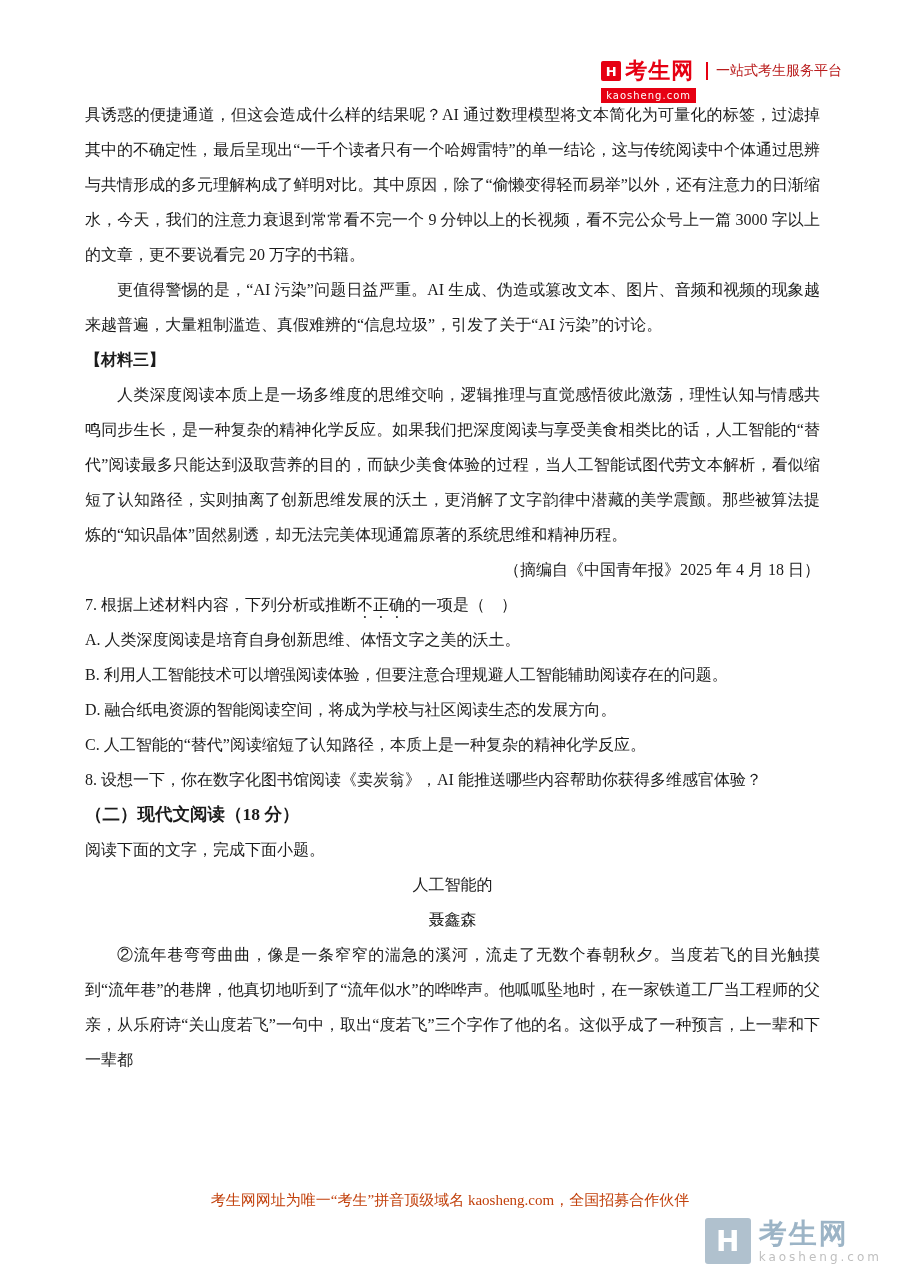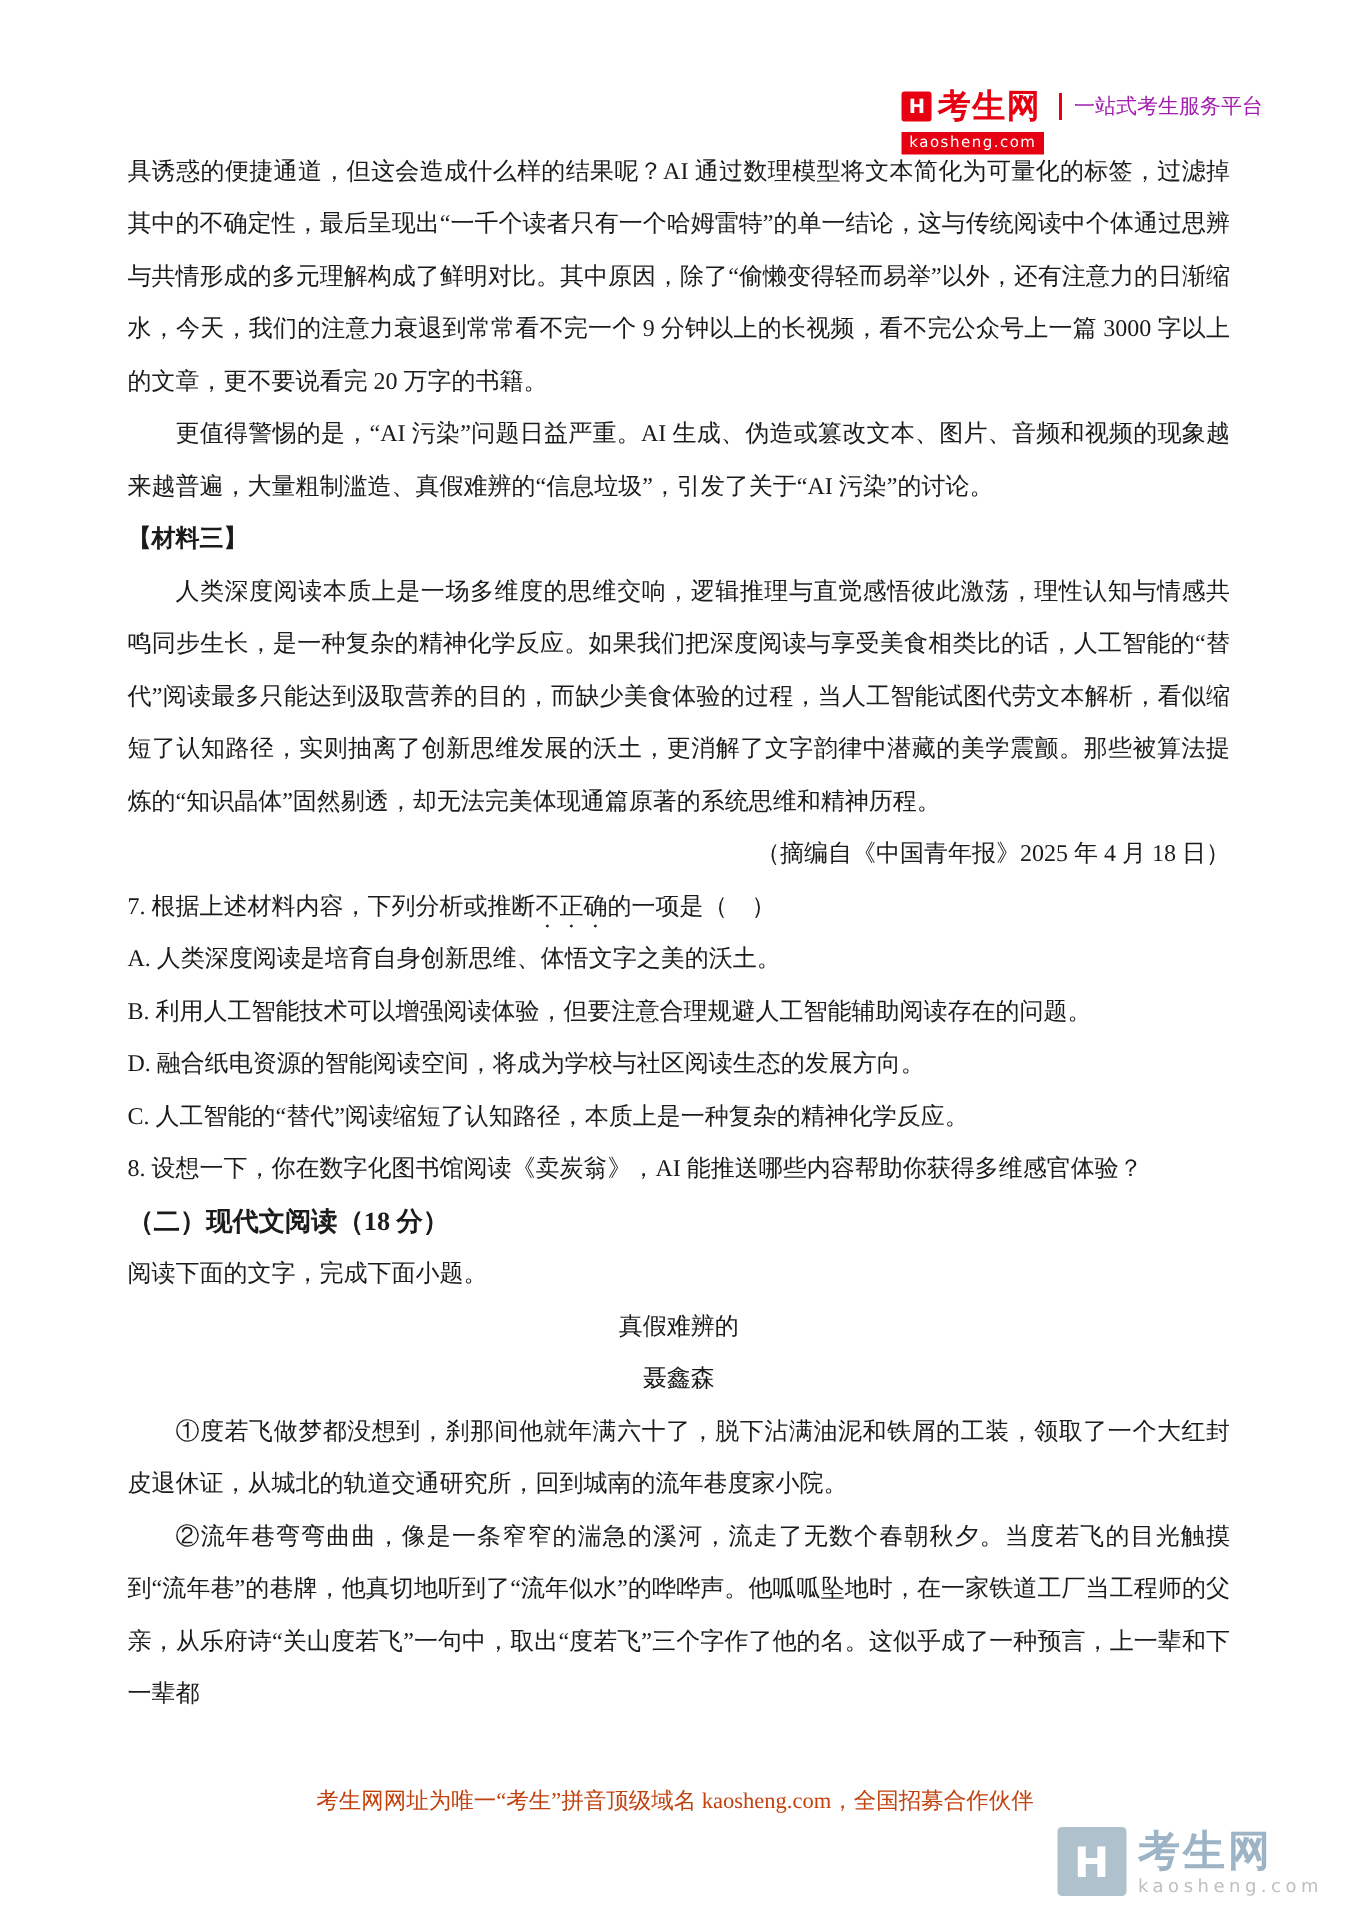--- a/index.html
+++ b/index.html
@@ -17,21 +17,21 @@
   .brand { position: absolute; top: 56px; right: 58px; display: flex; align-items: flex-start; gap: 10px; }
   .brand-left { display: flex; flex-direction: column; align-items: flex-start; }
   .brand-top { display: flex; align-items: center; gap: 4px; }
   .brand-icon {
     width: 20px; height: 20px; background: #e60012; color: #fff; border-radius: 2px;
     font-family: "DejaVu Sans", sans-serif; font-weight: bold; font-size: 13px;
     display: flex; align-items: center; justify-content: center;
   }
   .brand-name { color: #e60012; font-weight: bold; font-size: 22px; letter-spacing: 1px; font-family: "DejaVu Sans", sans-serif; }
   .brand-domain { background: #e60012; color: #fff; font-size: 10px; line-height: 15px; padding: 0 5px; margin-top: 2px; font-family: "DejaVu Sans", sans-serif; letter-spacing: 1px; }
-  .brand-tagline { color: #a21caf; font-size: 14px; margin-top: 6px; border-left: 2px solid #e60012; padding-left: 8px; font-family: "DejaVu Sans", sans-serif; }
+  .brand-tagline { color: #b91c1c; font-size: 14px; margin-top: 6px; border-left: 2px solid #e60012; padding-left: 8px; font-family: "DejaVu Sans", sans-serif; }
 
   
   .content { position: absolute; left: 85px; top: 97px; width: 735px; }
   .content p { margin: 0; font-size: 16px; line-height: 35px; text-align: justify; }
   .indent { text-indent: 2em; }
   .cite { text-align: right !important; }
   .bold { font-weight: bold; }
   .center { text-align: center !important; }
   .section-head { font-weight: bold; font-size: 17.5px !important; }
   .emph {
@@ -74,23 +74,22 @@
   <p class="indent">人类深度阅读本质上是一场多维度的思维交响，逻辑推理与直觉感悟彼此激荡，理性认知与情感共鸣同步生长，是一种复杂的精神化学反应。如果我们把深度阅读与享受美食相类比的话，人工智能的“替代”阅读最多只能达到汲取营养的目的，而缺少美食体验的过程，当人工智能试图代劳文本解析，看似缩短了认知路径，实则抽离了创新思维发展的沃土，更消解了文字韵律中潜藏的美学震颤。那些被算法提炼的“知识晶体”固然剔透，却无法完美体现通篇原著的系统思维和精神历程。</p>
   <p class="cite">（摘编自《中国青年报》2025 年 4 月 18 日）</p>
   <p><span>7. 根据上述材料内容，下列分析或推断</span><span class="emph">不正确</span><span>的一项是（　）</span></p>
   <p>A. 人类深度阅读是培育自身创新思维、体悟文字之美的沃土。</p>
   <p>B. 利用人工智能技术可以增强阅读体验，但要注意合理规避人工智能辅助阅读存在的问题。</p>
   <p>D. 融合纸电资源的智能阅读空间，将成为学校与社区阅读生态的发展方向。</p>
   <p>C. 人工智能的“替代”阅读缩短了认知路径，本质上是一种复杂的精神化学反应。</p>
   <p>8. 设想一下，你在数字化图书馆阅读《卖炭翁》，AI 能推送哪些内容帮助你获得多维感官体验？</p>
   <p class="section-head">（二）现代文阅读（18 分）</p>
   <p>阅读下面的文字，完成下面小题。</p>
-  <p class="center">真假难辨的</p>
+  <p class="center">人工智能的</p>
   <p class="center">聂鑫森</p>
-  <p class="indent">①度若飞做梦都没想到，刹那间他就年满六十了，脱下沾满油泥和铁屑的工装，领取了一个大红封皮退休证，从城北的轨道交通研究所，回到城南的流年巷度家小院。</p>
   <p class="indent">②流年巷弯弯曲曲，像是一条窄窄的湍急的溪河，流走了无数个春朝秋夕。当度若飞的目光触摸到“流年巷”的巷牌，他真切地听到了“流年似水”的哗哗声。他呱呱坠地时，在一家铁道工厂当工程师的父亲，从乐府诗“关山度若飞”一句中，取出“度若飞”三个字作了他的名。这似乎成了一种预言，上一辈和下一辈都</p>
 </div>
 
 <div class="footer">考生网网址为唯一“考生”拼音顶级域名 kaosheng.com，全国招募合作伙伴</div>
 
 <div class="watermark">
   <span class="wm-icon">H</span>
   <div class="wm-right">
     <div class="wm-name">考生网</div>
     <div class="wm-domain">kaosheng.com</div>

